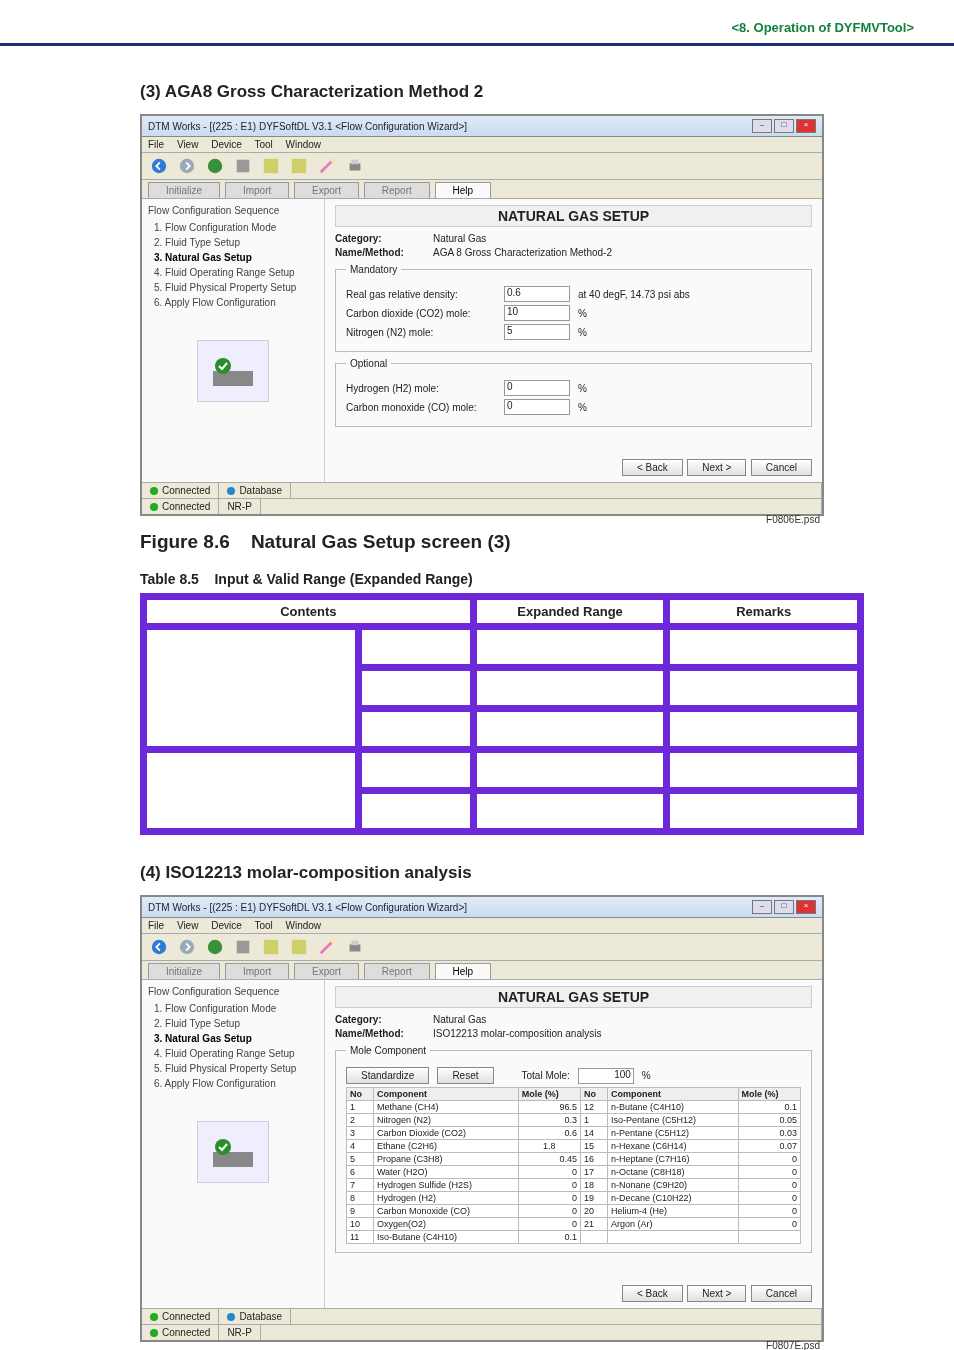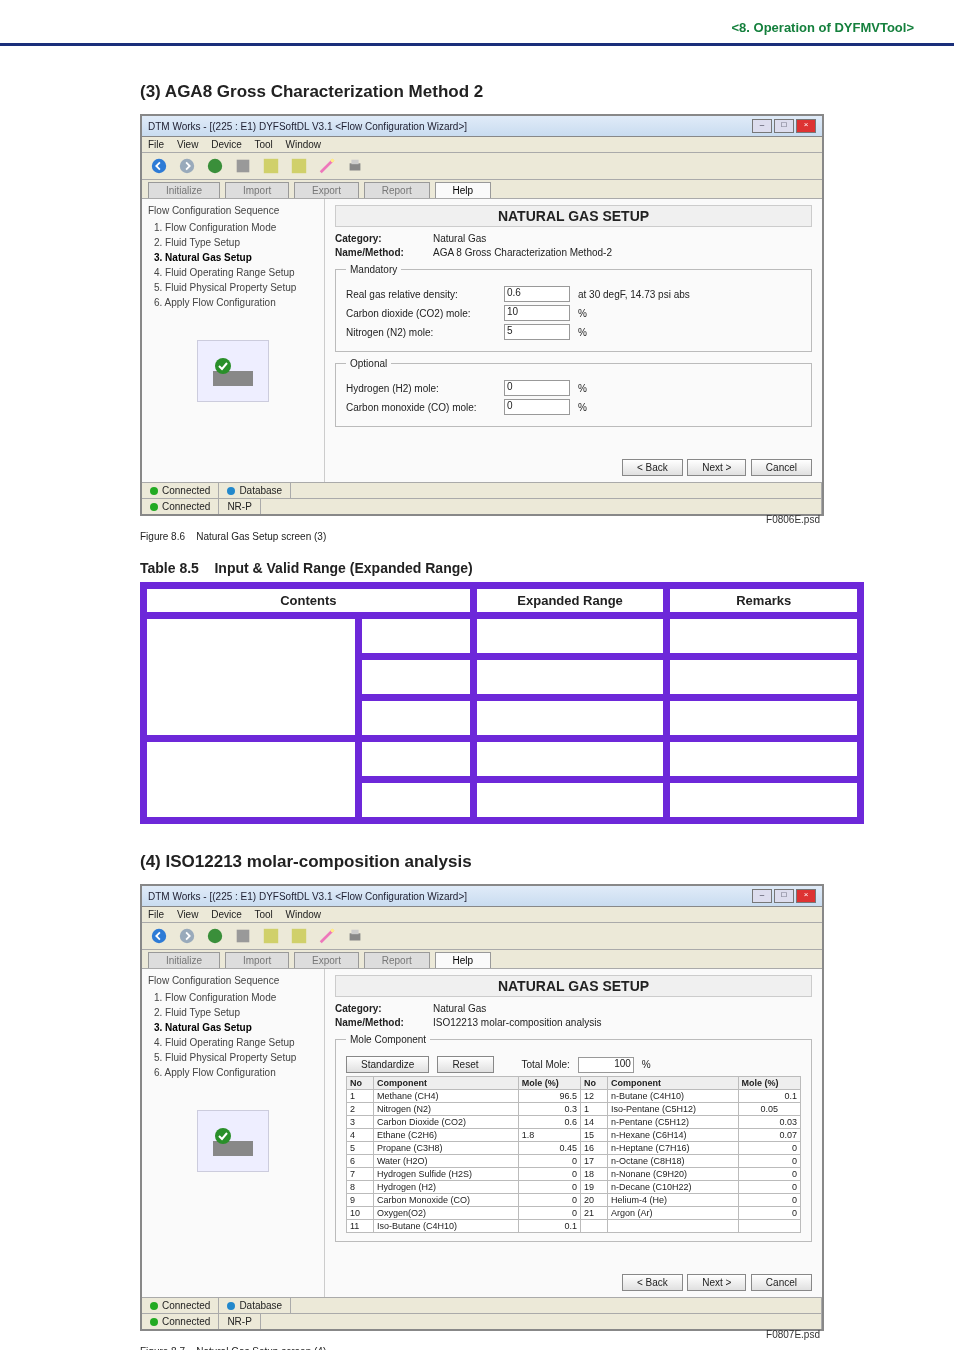--- a/index.html
+++ b/index.html
@@ -1,20 +1,20 @@
 <!DOCTYPE html>
 <html><head>
 <meta charset="utf-8">
 <style>
 html,body{margin:0;padding:0;background:#fff;font-family:Arial,Helvetica,sans-serif;color:#222}
 .page{width:954px;margin:0 auto;position:relative}
 .top-header{background:#fff;border-bottom:3px solid #1a2f7a;padding:20px 40px 8px 0;text-align:right;font-size:13px;color:#15803d;font-weight:bold}
 .content{padding:30px 90px 60px 140px}
 .sec-title{font-size:17px;font-weight:bold;margin:6px 0 12px}
-.fig-caption{font-size:10px;font-weight:normal;margin:6px 0 18px}
+.fig-caption{font-size:19px;font-weight:bold;margin:6px 0 18px}
 .tbl-caption{font-size:14px;font-weight:bold;margin:18px 0 6px}
 .imgnum{font-size:10px;text-align:right;margin-top:-2px;color:#333}
 .screenshot{border:2px solid #888;background:#f4f4f0;width:680px;font-family:Tahoma,Arial,sans-serif}
 .ss-titlebar{background:linear-gradient(#e0ebf8,#c9dcf0);font-size:10px;padding:3px 6px;color:#223;border-bottom:1px solid #888;display:flex;justify-content:space-between;align-items:center}
 .ss-winbtns{display:flex;gap:2px}
 .ss-winbtn{width:18px;height:12px;border:1px solid #777;background:#dde;font-size:8px;text-align:center;line-height:10px}
 .ss-winbtn.close{background:#d33;color:#fff}
 .ss-menubar{font-size:10px;padding:2px 6px;background:#ece9d8;border-bottom:1px solid #aaa}
 .ss-menubar span{margin-right:10px}
 .ss-toolbar{background:#ece9d8;border-bottom:1px solid #aaa;padding:3px 6px;display:flex;gap:6px;align-items:center}
@@ -155,21 +155,21 @@
           </div>
           <div class="ss-row">
             <span class="ss-label" style="width:90px;font-weight:bold">Name/Method:</span>
             <span>AGA 8 Gross Characterization Method-2</span>
           </div>
           <fieldset class="ss-fieldset">
             <legend class="ss-legend">Mandatory</legend>
             <div class="ss-row">
                 <span class="ss-label" style="width:150px">Real gas relative density:</span>
                 <span class="ss-input">0.6</span>
-                <span>at 30 degF, 14.73 psi abs</span>
+                <span>at 40 degF, 14.73 psi abs</span>
               </div>
             <div class="ss-row">
                 <span class="ss-label" style="width:150px">Carbon dioxide (CO2) mole:</span>
                 <span class="ss-input">10</span>
                 <span>%</span>
               </div>
             <div class="ss-row">
                 <span class="ss-label" style="width:150px">Nitrogen (N2) mole:</span>
                 <span class="ss-input">5</span>
                 <span>%</span>
@@ -386,34 +386,34 @@
                     <td>12</td>
                     <td>n-Butane (C4H10)</td>
                     <td style="text-align:right">0.1</td>
                   </tr>
                   <tr>
                     <td>2</td>
                     <td>Nitrogen (N2)</td>
                     <td style="text-align:right">0.3</td>
                     <td>1</td>
                     <td>Iso-Pentane (C5H12)</td>
-                    <td style="text-align:center">0.05</td>
+                    <td style="text-align:right">0.05</td>
                   </tr>
                   <tr>
                     <td>3</td>
                     <td>Carbon Dioxide (CO2)</td>
                     <td style="text-align:right">0.6</td>
                     <td>14</td>
                     <td>n-Pentane (C5H12)</td>
                     <td style="text-align:right">0.03</td>
                   </tr>
                   <tr>
                     <td>4</td>
                     <td>Ethane (C2H6)</td>
-                    <td style="text-align:left">1.8</td>
+                    <td style="text-align:center">1.8</td>
                     <td>15</td>
                     <td>n-Hexane (C6H14)</td>
                     <td style="text-align:right">0.07</td>
                   </tr>
                   <tr>
                     <td>5</td>
                     <td>Propane (C3H8)</td>
                     <td style="text-align:right">0.45</td>
                     <td>16</td>
                     <td>n-Heptane (C7H16)</td>

